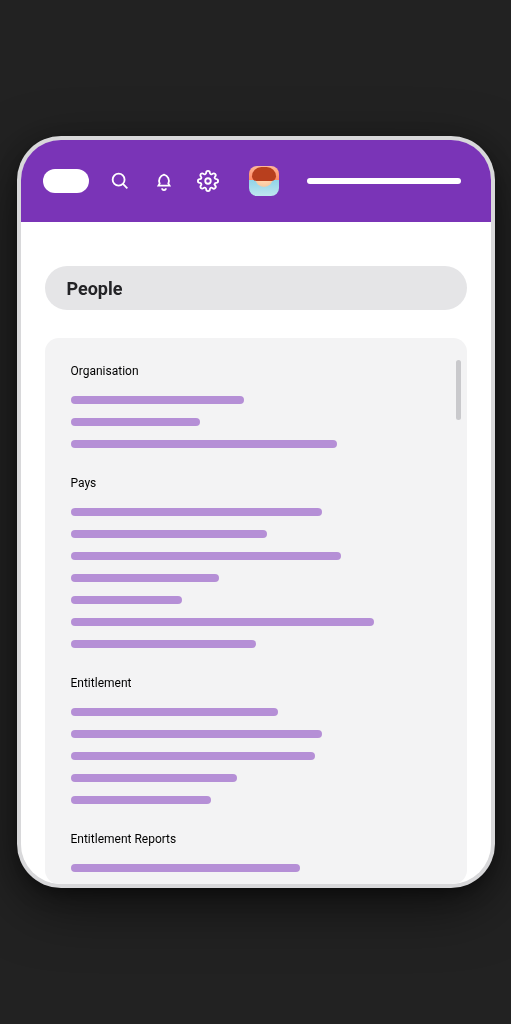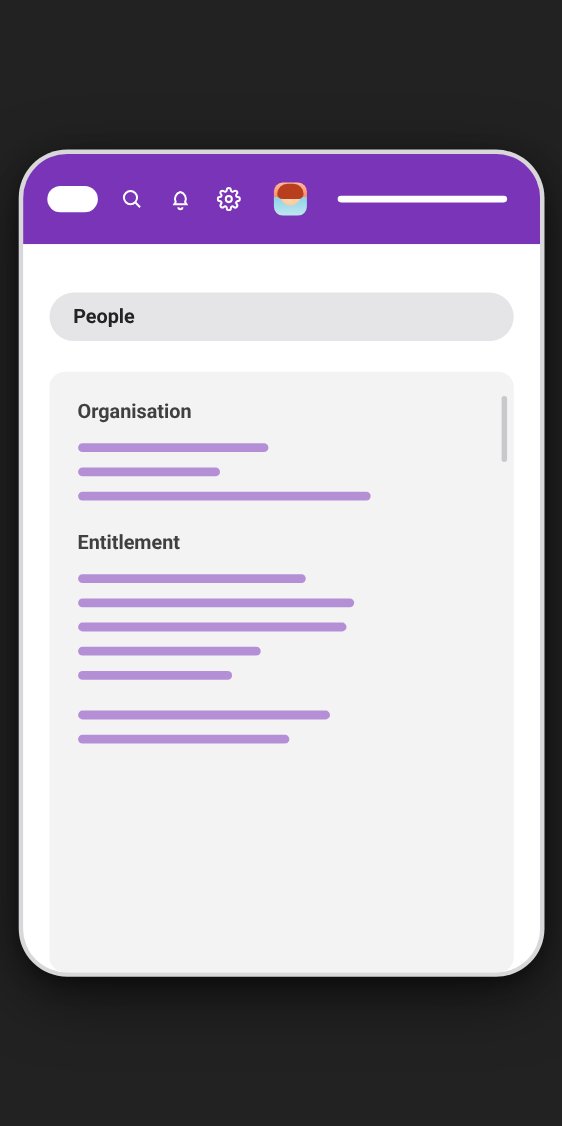--- a/index.html
+++ b/index.html
@@ -110,23 +110,23 @@
   }
   .scroll-stub{
     position:absolute;
     right:6px; top:22px;
     width:5px; height:60px;
     background:#c9c9cc;
     border-radius:3px;
   }
   .section { margin-bottom: 28px; }
   .section h3 {
-    font-size: 18px;
-    font-weight: 700;
-    color: #404040;
+    font-size: 12px;
+    font-weight: 400;
+    color: #000000;
     margin-bottom: 18px;
   }
   .link-line {
     height: 8px;
     background:#b58fd6;
     border-radius: 5px;
     margin-bottom: 14px;
     cursor:pointer;
   }
 </style>
@@ -166,27 +166,38 @@
     <div class="panel">
       <div class="scroll-stub"></div>
       <div id="sections-root">
           <div class="section">
             <h3>Organisation</h3>
             <div class="link-line" style="width: 47%;"></div>
             <div class="link-line" style="width: 35%;"></div>
             <div class="link-line" style="width: 72%;"></div>
           </div>
           <div class="section">
+            <h3>Pays</h3>
+            <div class="link-line" style="width: 68%;"></div>
+            <div class="link-line" style="width: 53%;"></div>
+            <div class="link-line" style="width: 73%;"></div>
+            <div class="link-line" style="width: 40%;"></div>
+            <div class="link-line" style="width: 30%;"></div>
+            <div class="link-line" style="width: 82%;"></div>
+            <div class="link-line" style="width: 50%;"></div>
+          </div>
+          <div class="section">
             <h3>Entitlement</h3>
             <div class="link-line" style="width: 56%;"></div>
             <div class="link-line" style="width: 68%;"></div>
             <div class="link-line" style="width: 66%;"></div>
             <div class="link-line" style="width: 45%;"></div>
             <div class="link-line" style="width: 38%;"></div>
           </div>
           <div class="section">
+            <h3>Entitlement Reports</h3>
             <div class="link-line" style="width: 62%;"></div>
             <div class="link-line" style="width: 52%;"></div>
           </div>
         </div>
     </div>
   </div>
 </div>
 
 </body></html>

